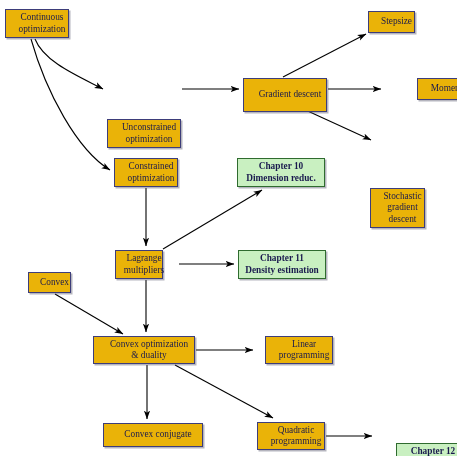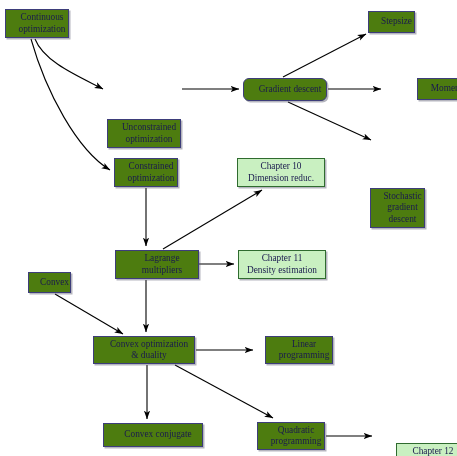--- a/index.html
+++ b/index.html
@@ -31,27 +31,28 @@
     text-align: center;
     font-size: 9.3px;
     line-height: 11.2px;
     color: #1a1a4e;
     border-width: 1px;
     border-style: solid;
     padding: 1px 3px;
     box-shadow: 1.5px 1.5px 0 rgba(90,90,110,0.45);
   }
   .node-purple {
-    background: #4d7c0f;
+    background: #eab308;
     border-color: #3d3d7a;
     padding-left: 13px;
   }
   .node-green {
     background: #c9f0c1;
     border-color: #2f6b2f;
+    font-weight: bold;
   }
   .node-label {
     display: block;
     white-space: pre-line;
   }
 </style>
 </head>
 <body>
 
 <div id="diagram-root">
@@ -83,21 +84,21 @@
 
   <div id="nodes-layer">
       <div class="node node-purple" style="left: 5px; top: 9px; width: 64px; height: 29px;">
         <span class="node-label">Continuous
 optimization</span>
       </div>
       <div class="node node-purple" style="left: 107px; top: 75px; width: 74px; height: 29px; margin-top: 44px;">
         <span class="node-label">Unconstrained
 optimization</span>
       </div>
-      <div class="node node-purple" style="left: 243px; top: 78px; width: 84px; height: 23px; border-radius: 6px;">
+      <div class="node node-purple" style="left: 243px; top: 78px; width: 84px; height: 34px;">
         <span class="node-label">Gradient descent</span>
       </div>
       <div class="node node-purple" style="left: 368px; top: 11px; width: 47px; height: 22px;">
         <span class="node-label">Stepsize</span>
       </div>
       <div class="node node-purple" style="left: 385px; top: 78px; width: 61px; height: 22px; margin-left: 32px;">
         <span class="node-label">Momentum</span>
       </div>
       <div class="node node-purple" style="left: 370px; top: 141px; width: 55px; height: 40px; margin-top: 47px;">
         <span class="node-label">Stochastic
@@ -105,21 +106,21 @@
 descent</span>
       </div>
       <div class="node node-purple" style="left: 114px; top: 158px; width: 64px; height: 29px;">
         <span class="node-label">Constrained
 optimization</span>
       </div>
       <div class="node node-green" style="left: 237px; top: 158px; width: 88px; height: 29px;">
         <span class="node-label">Chapter 10
 Dimension reduc.</span>
       </div>
-      <div class="node node-purple" style="left: 115px; top: 250px; width: 84px; height: 29px;">
+      <div class="node node-purple" style="left: 115px; top: 250px; width: 48px; height: 29px;">
         <span class="node-label">Lagrange
 multipliers</span>
       </div>
       <div class="node node-green" style="left: 238px; top: 250px; width: 88px; height: 29px;">
         <span class="node-label">Chapter 11
 Density estimation</span>
       </div>
       <div class="node node-purple" style="left: 12px; top: 272px; width: 43px; height: 21px; margin-left: 16px;">
         <span class="node-label">Convex</span>
       </div>

